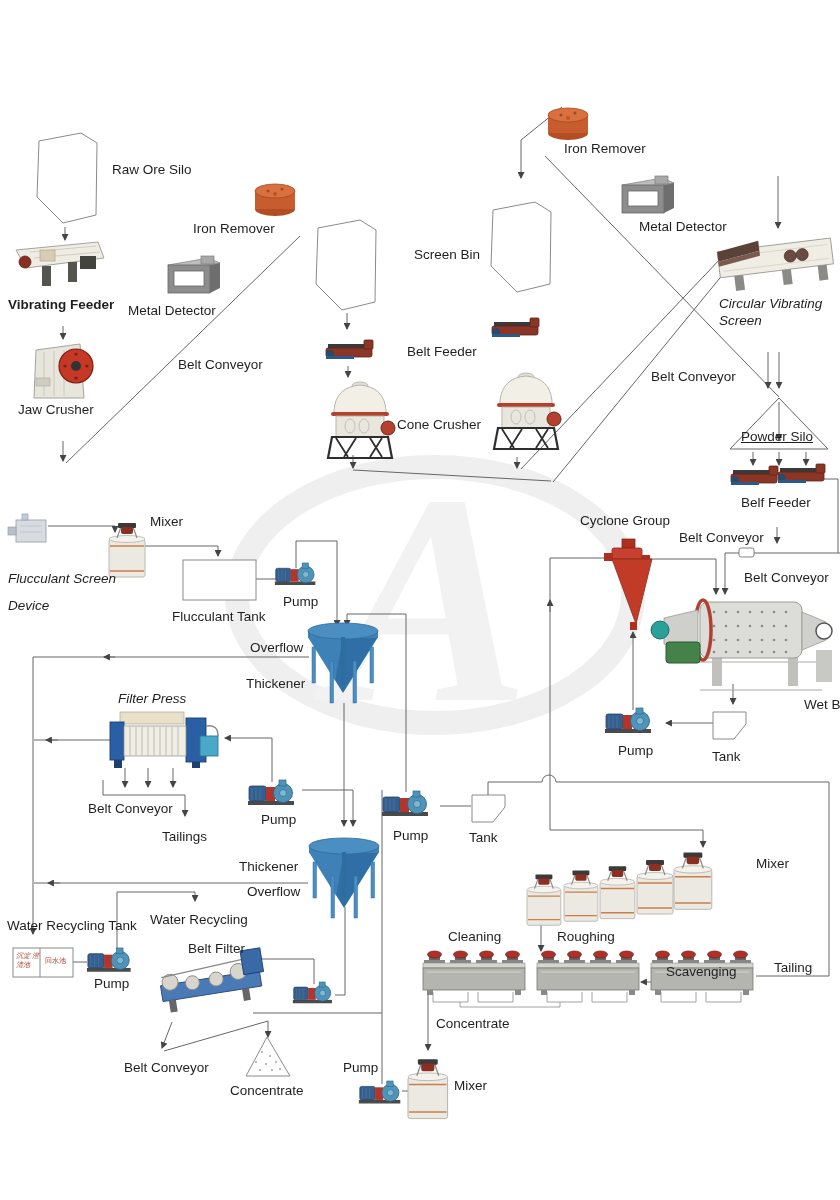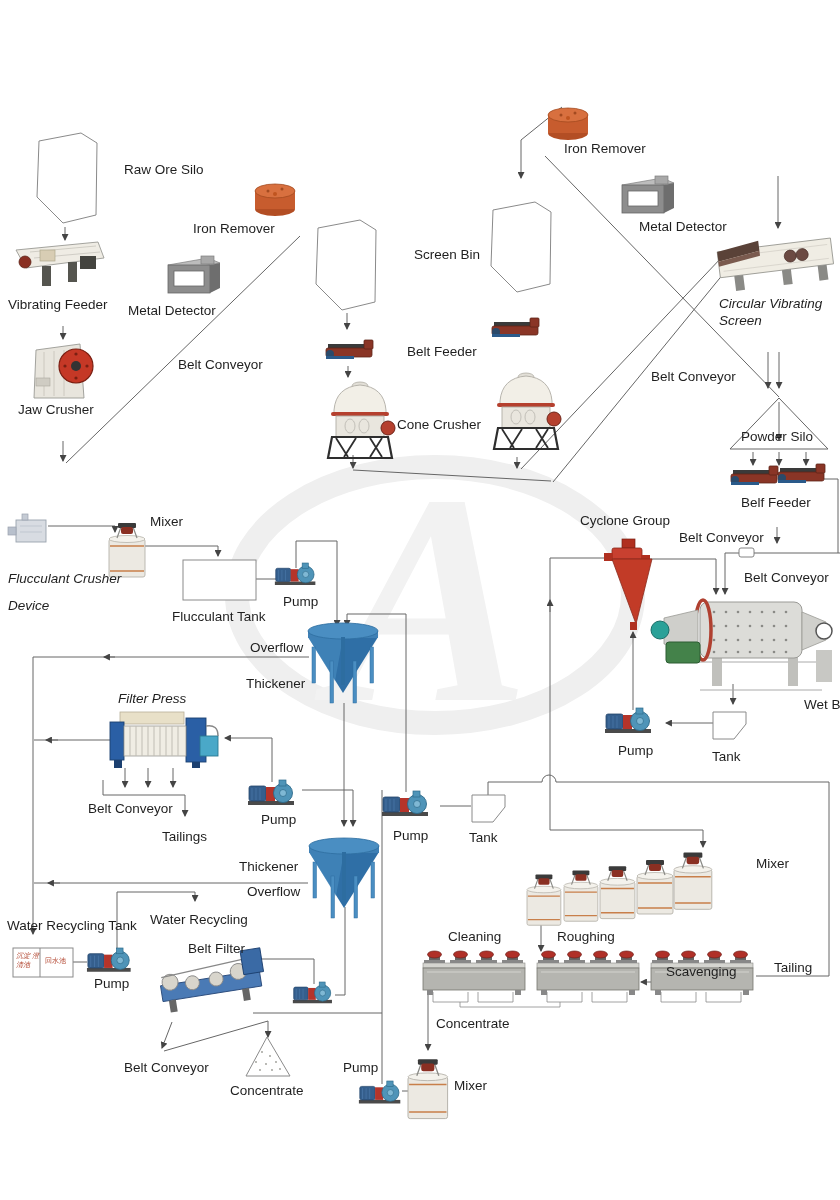--- a/index.html
+++ b/index.html
@@ -458,40 +458,40 @@
   </g>
   <g transform="translate(537,952)">
     <use href="#flot-proto"></use>
   </g>
   <g transform="translate(651,952)">
     <use href="#flot-proto"></use>
   </g>
 </svg>
 
 <div id="labels">
-      <div class="lbl" style="left: 124px; top: 162px; text-align: center;">Raw Ore Silo</div>
+      <div class="lbl" style="left: 112px; top: 162px; text-align: center;">Raw Ore Silo</div>
       <div class="lbl" style="left: 193px; top: 221px;">Iron Remover</div>
-      <div class="lbl" style="left: 8px; top: 297px;">Vibrating Feeder</div>
+      <div class="lbl" style="left: 8px; top: 297px; font-weight: bold;">Vibrating Feeder</div>
       <div class="lbl" style="left: 128px; top: 303px;">Metal Detector</div>
       <div class="lbl" style="left: 178px; top: 357px;">Belt Conveyor</div>
       <div class="lbl" style="left: 18px; top: 402px;">Jaw Crusher</div>
       <div class="lbl" style="left: 414px; top: 247px;">Screen Bin</div>
       <div class="lbl" style="left: 407px; top: 344px;">Belt Feeder</div>
       <div class="lbl" style="left: 397px; top: 417px;">Cone Crusher</div>
       <div class="lbl" style="left: 564px; top: 141px;">Iron Remover</div>
       <div class="lbl" style="left: 639px; top: 219px;">Metal Detector</div>
       <div class="lbl wrap" style="left: 719px; top: 296px; width: 118px;">Circular Vibrating Screen</div>
       <div class="lbl" style="left: 651px; top: 369px;">Belt Conveyor</div>
-      <div class="lbl" style="left: 741px; top: 429px;">Powder Silo</div>
+      <div class="lbl" style="left: 741px; top: 429px; text-decoration: underline;">Powder Silo</div>
       <div class="lbl" style="left: 741px; top: 495px;">Belf Feeder</div>
       <div class="lbl" style="left: 580px; top: 513px;">Cyclone Group</div>
       <div class="lbl" style="left: 679px; top: 530px;">Belt Conveyor</div>
       <div class="lbl" style="left: 744px; top: 570px;">Belt Conveyor</div>
       <div class="lbl" style="left: 150px; top: 514px;">Mixer</div>
-      <div class="lbl wrap" style="left: 8px; top: 565px; width: 125px; line-height: 2;">Flucculant Crusher Device</div>
+      <div class="lbl wrap" style="left: 8px; top: 565px; width: 125px; line-height: 2;">Flucculant Screen Device</div>
       <div class="lbl" style="left: 172px; top: 609px;">Flucculant Tank</div>
       <div class="lbl" style="left: 283px; top: 594px;">Pump</div>
       <div class="lbl" style="left: 250px; top: 640px;">Overflow</div>
       <div class="lbl" style="left: 246px; top: 676px;">Thickener</div>
       <div class="lbl" style="left: 618px; top: 743px;">Pump</div>
       <div class="lbl" style="left: 712px; top: 749px;">Tank</div>
       <div class="lbl" style="left: 756px; top: 697px; margin-left: 48px;">Wet Ball Mill</div>
       <div class="lbl" style="left: 118px; top: 691px; font-style: italic;">Filter Press</div>
       <div class="lbl" style="left: 88px; top: 801px;">Belt Conveyor</div>
       <div class="lbl" style="left: 162px; top: 829px;">Tailings</div>

